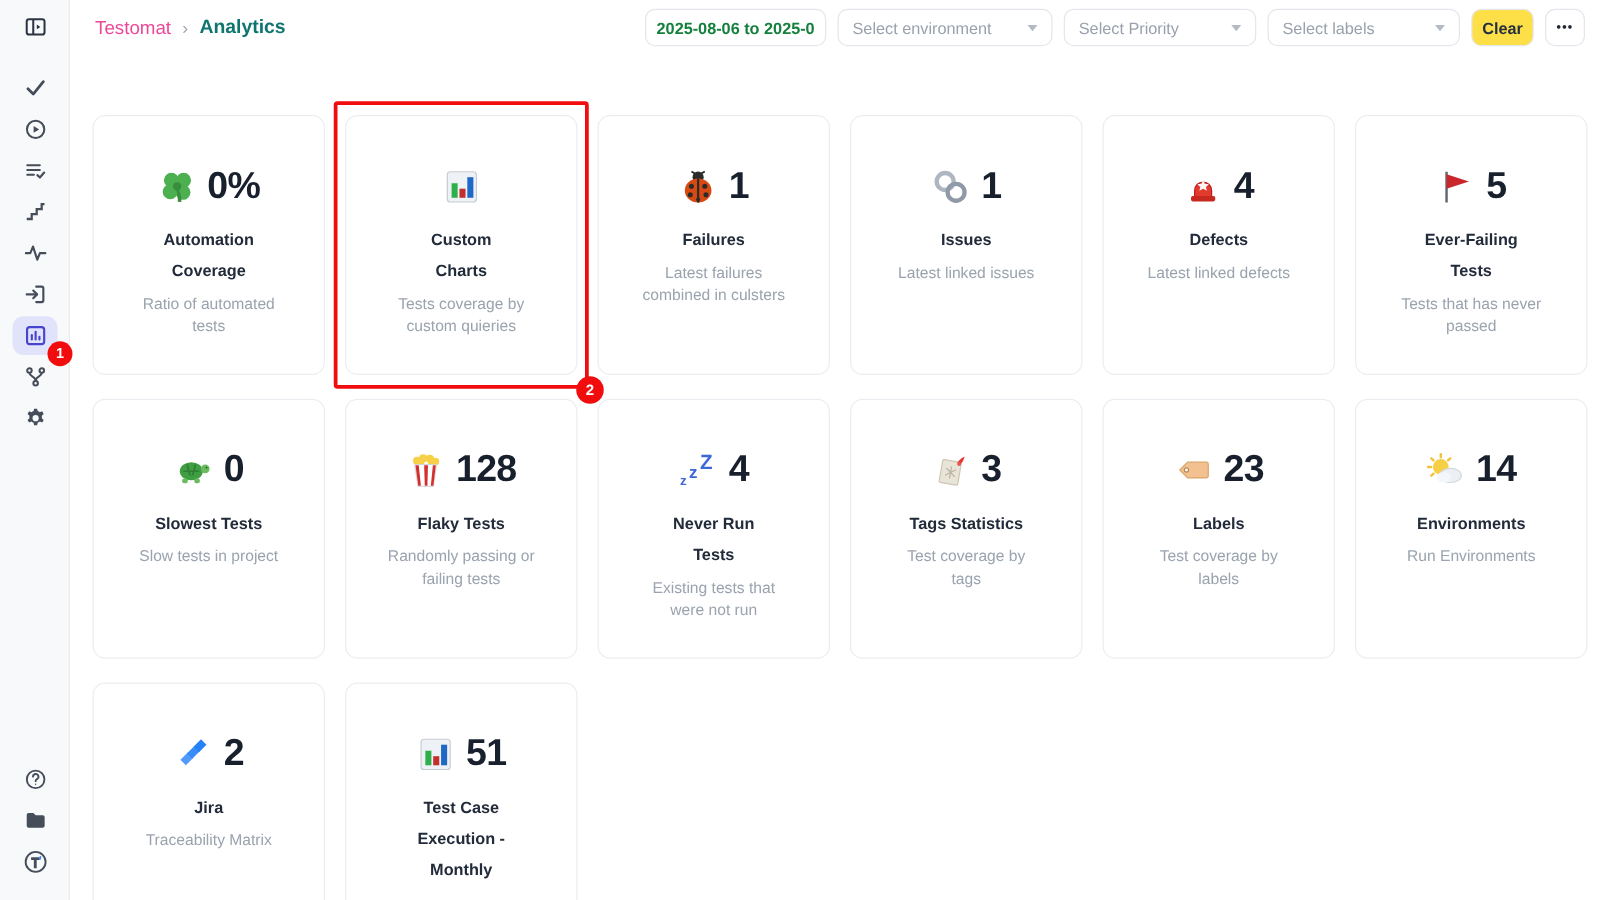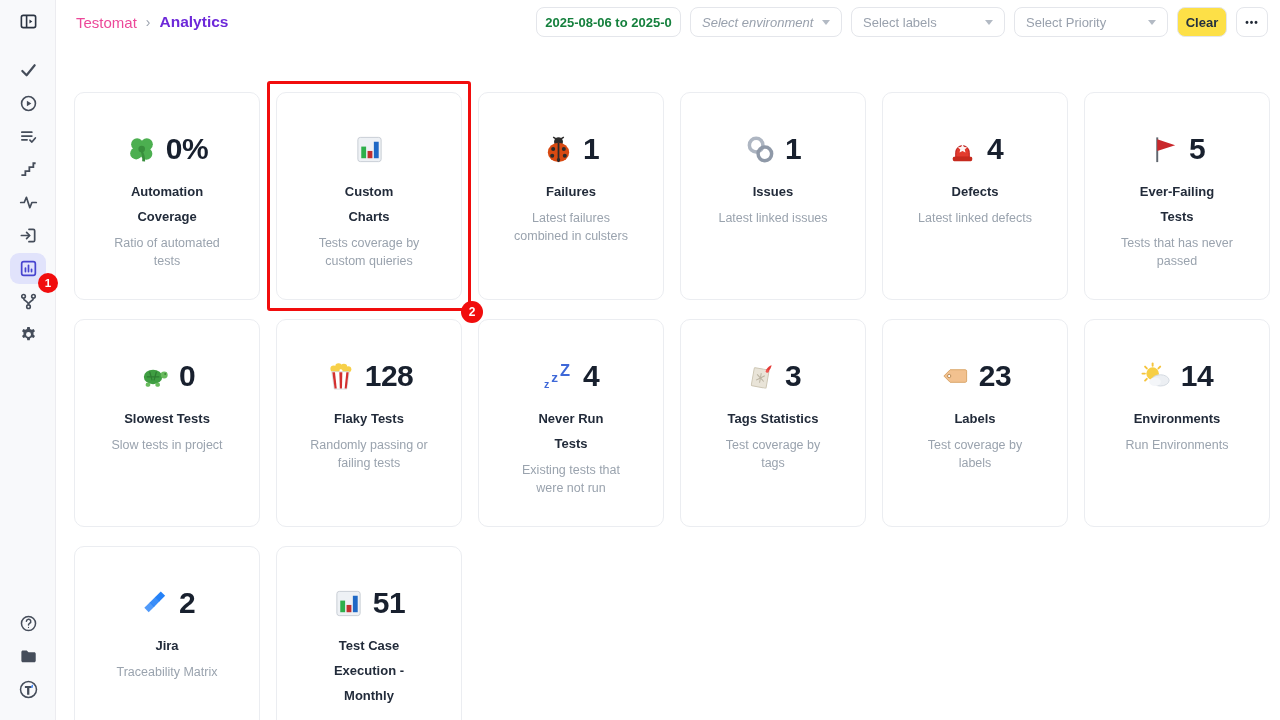--- a/index.html
+++ b/index.html
@@ -23,21 +23,21 @@
   .sb-item.active svg { position:relative; }
   .sb-badge { position:absolute; left:38px; top:273px; width:20px; height:20px; border-radius:50%;
     background:#f10d0d; color:#fff; font-size:11.5px; font-weight:bold; display:flex;
     align-items:center; justify-content:center; z-index:9; }
 
   
   .header { position:absolute; left:56px; top:0; width:1224px; height:52px; background:#fff; }
   .breadcrumb { position:absolute; left:20px; top:0; height:44px; display:flex; align-items:center; gap:9px; }
   .bc-parent { color:#ec4899; font-size:15px; font-weight:400; cursor:pointer; }
   .bc-sep { color:#9ca3af; font-size:14px; }
-  .bc-current { color:#6d28d9; font-size:15.5px; font-weight:bold; }
+  .bc-current { color:#0f766e; font-size:15.5px; font-weight:bold; }
   .toolbar { position:absolute; right:12px; top:7px; display:flex; gap:9px; align-items:center; }
   .ctl { height:30px; border:1px solid #e4e6eb; border-radius:8px; background:#fff;
     display:flex; align-items:center; font-size:13px; }
   .date-input { width:145px; justify-content:center; color:#15803d; font-weight:600;
     padding:0 8px; white-space:nowrap; overflow:hidden; cursor:text; }
   .select { justify-content:space-between; padding:0 11px; color:#99a1ad; cursor:pointer; }
   .caret { width:0; height:0; border-left:4px solid transparent; border-right:4px solid transparent;
     border-top:5px solid #b3bac4; margin-left:8px; }
   .btn-clear { width:50px; justify-content:center; color:#24303f; font-weight:600;
     background:#fde047; cursor:pointer; }
@@ -190,30 +190,30 @@
 
   <div class="header">
     <div class="breadcrumb">
       <span class="bc-parent">Testomat</span>
       <span class="bc-sep">›</span>
       <span class="bc-current">Analytics</span>
     </div>
     <div class="toolbar">
       <div class="ctl date-input">2025-08-06 to 2025-0</div>
       <div id="selects" style="display:flex; gap:9px;">
-          <div class="ctl select" style="width: 152px; font-style: italic;">
+          <div class="ctl select" style="width: 172px;">
             <span>Select environment</span>
             <span class="caret"></span>
           </div>
           <div class="ctl select" style="width: 154px;">
-            <span>Select labels</span>
+            <span>Select Priority</span>
             <span class="caret"></span>
           </div>
           <div class="ctl select" style="width: 154px;">
-            <span>Select Priority</span>
+            <span>Select labels</span>
             <span class="caret"></span>
           </div>
         </div>
       <div class="ctl btn-clear">Clear</div>
       <div class="ctl btn-more">•••</div>
     </div>
   </div>
 
   <div class="grid" id="grid">
   <div class="card">

